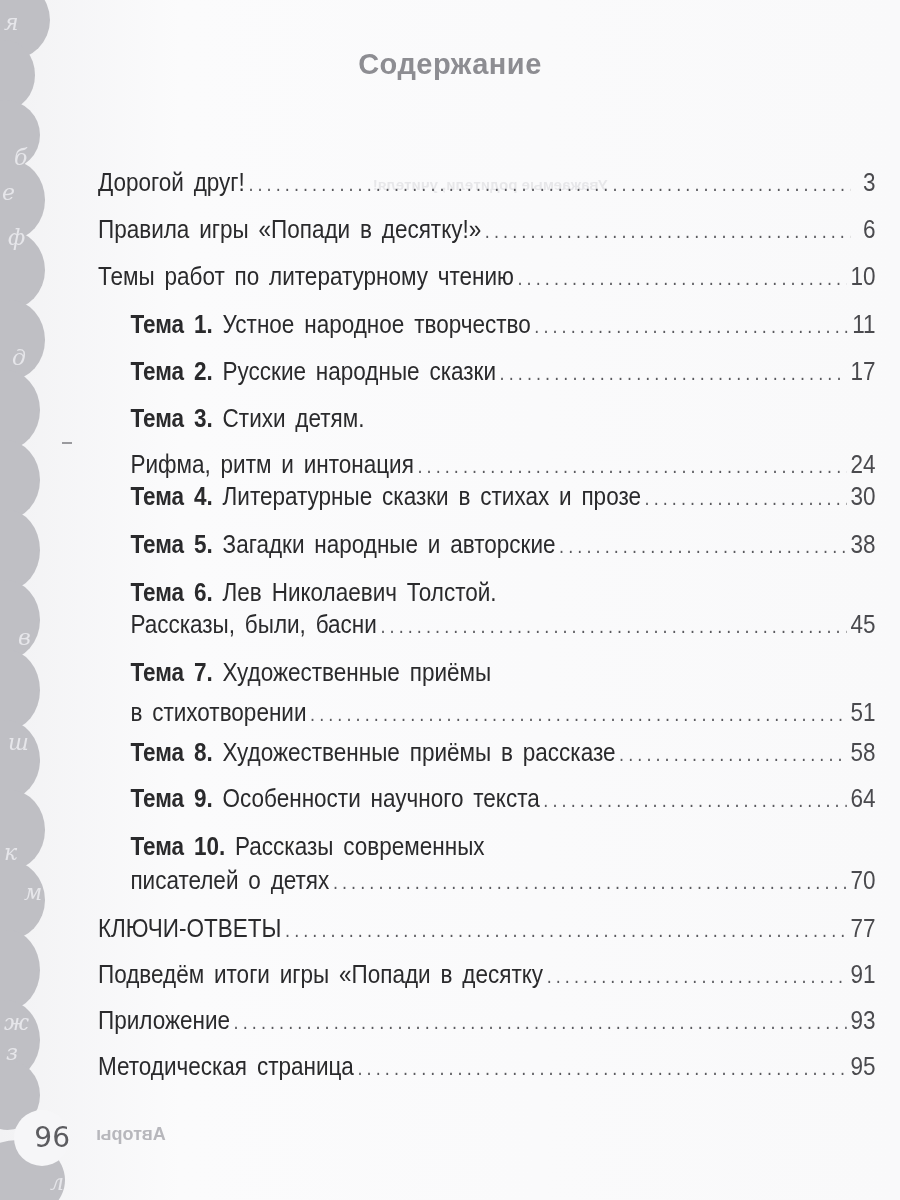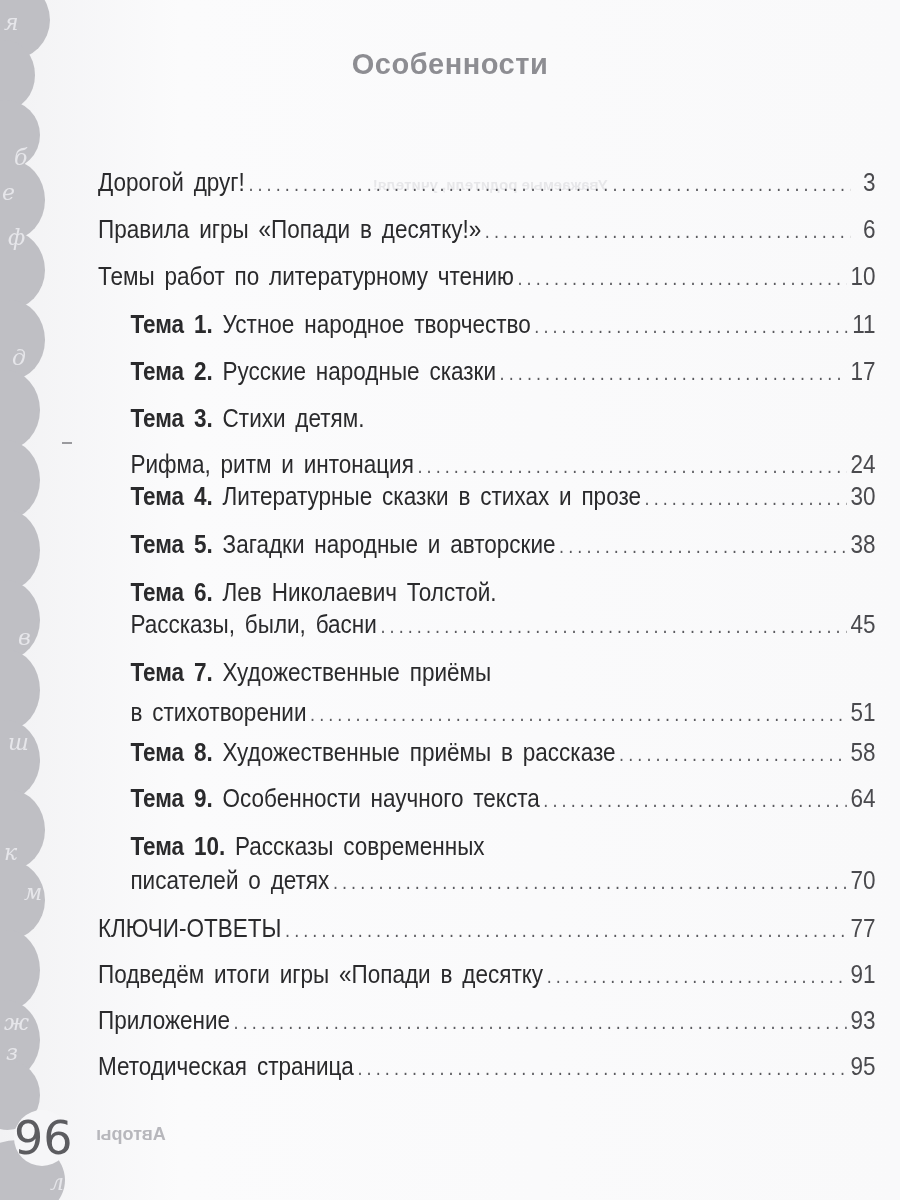--- a/index.html
+++ b/index.html
@@ -18,21 +18,21 @@
   .title { position: absolute; left: 0; right: 0; top: 48px; text-align: center; font-size: 29px; font-weight: bold; color: #8d8d92; letter-spacing: .5px; }
   .toc { position: absolute; left: 98px; width: 778px; top: 0; }
   .row { position: absolute; left: 0; width: 778px; height: 36px; font-size: 25px; line-height: 36px; transform: scaleX(.9); transform-origin: left center; }
   .row .inner { display: flex; width: 864px; align-items: baseline; }
   .row .lbl { white-space: nowrap; word-spacing: 4px; }
   .row .lbl b { font-weight: bold; }
   .row .dots { flex: 1; overflow: hidden; white-space: nowrap; color: #5a5a5e; letter-spacing: 3.5px; margin: 0 4px; font-size: 20px; }
   .row .dots::before { content: ". . . . . . . . . . . . . . . . . . . . . . . . . . . . . . . . . . . . . . . . . . . . . . . . . . . . . . . . . . . . . . . . . . . . . . . . . . . . . . . . . . . . . ."; letter-spacing: 0; word-spacing: -1px; }
   .row .pg { white-space: nowrap; color: #4a4a4e; min-width: 24px; text-align: right; }
   .row.indent .inner { padding-left: 36px; width: 828px; }
-  .page-num { position: absolute; left: 14px; top: 1110px; width: 56px; height: 56px; border-radius: 50%; background: #f6f6f8; color: #5c5c60; font-size: 46px; line-height: 56px; text-align: left; font-family: "DejaVu Sans", sans-serif; }
+  .page-num { position: absolute; left: 14px; top: 1110px; width: 56px; height: 56px; border-radius: 50%; background: #f6f6f8; color: #5c5c60; font-size: 28px; line-height: 56px; text-align: right; font-family: "DejaVu Sans", sans-serif; }
   .authors { position: absolute; left: 96px; top: 1124px; color: #b7b7bc; font-size: 18px; font-weight: bold; transform: scaleX(-1); }
   .mark { position: absolute; left: 62px; top: 442px; width: 10px; height: 2px; background: #9a9a9e; }
 </style>
 </head>
 <body>
 
 <div class="page">
 
   <div class="ghost">
     <div class="gh">Уважаемые родители, учителя!</div>
@@ -66,21 +66,21 @@
     <span class="bubble-letter" style="left:8px;top:730px">ш</span>
     <span class="bubble-letter" style="left:4px;top:840px">к</span>
     <span class="bubble-letter" style="left:24px;top:880px">м</span>
     <span class="bubble-letter" style="left:4px;top:1010px">ж</span>
     <span class="bubble-letter" style="left:6px;top:1040px">з</span>
     <span class="bubble-letter" style="left:50px;top:1170px">л</span>
   </div>
 
   <div class="mark"></div>
 
-  <h1 class="title" style="margin:0">Особенности</h1>
+  <h1 class="title" style="margin:0">Содержание</h1>
 
   <div class="toc">
 
     <div class="row" style="top:164px">
       <div class="inner">
           <span class="lbl">Дорогой друг!</span>
           <span class="dots"></span>
           <span class="pg">3</span>
         </div>
     </div>

